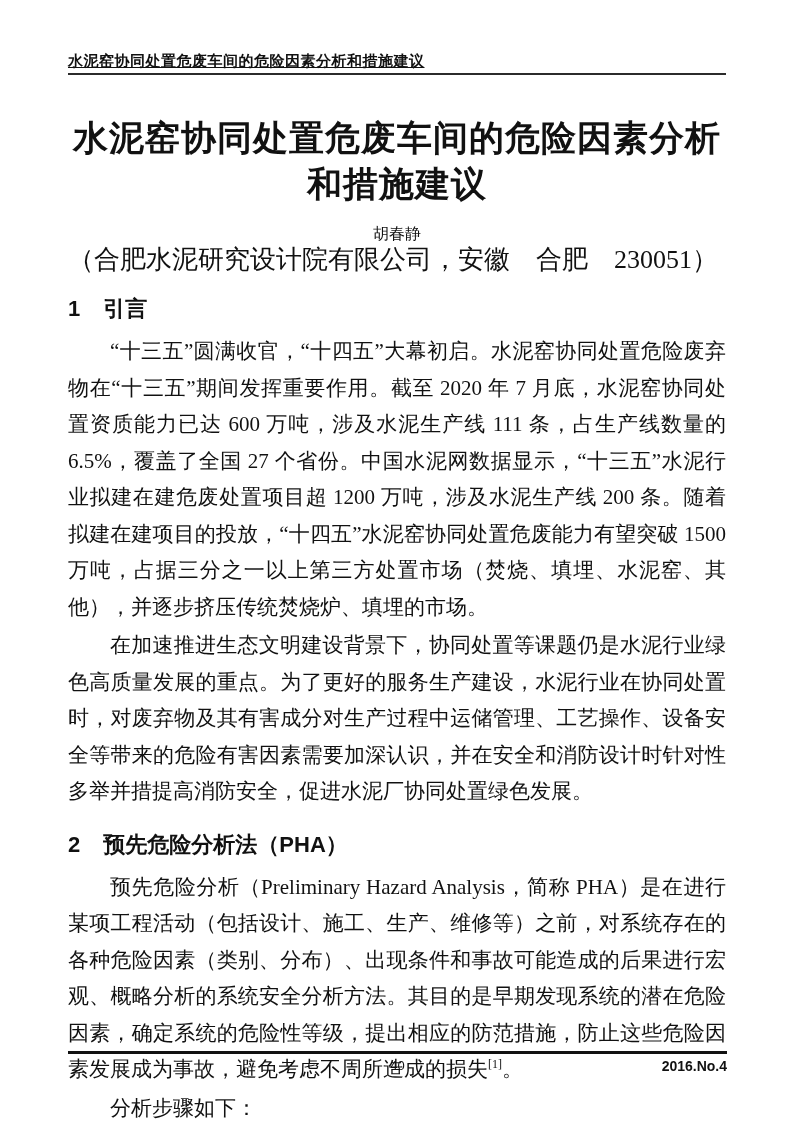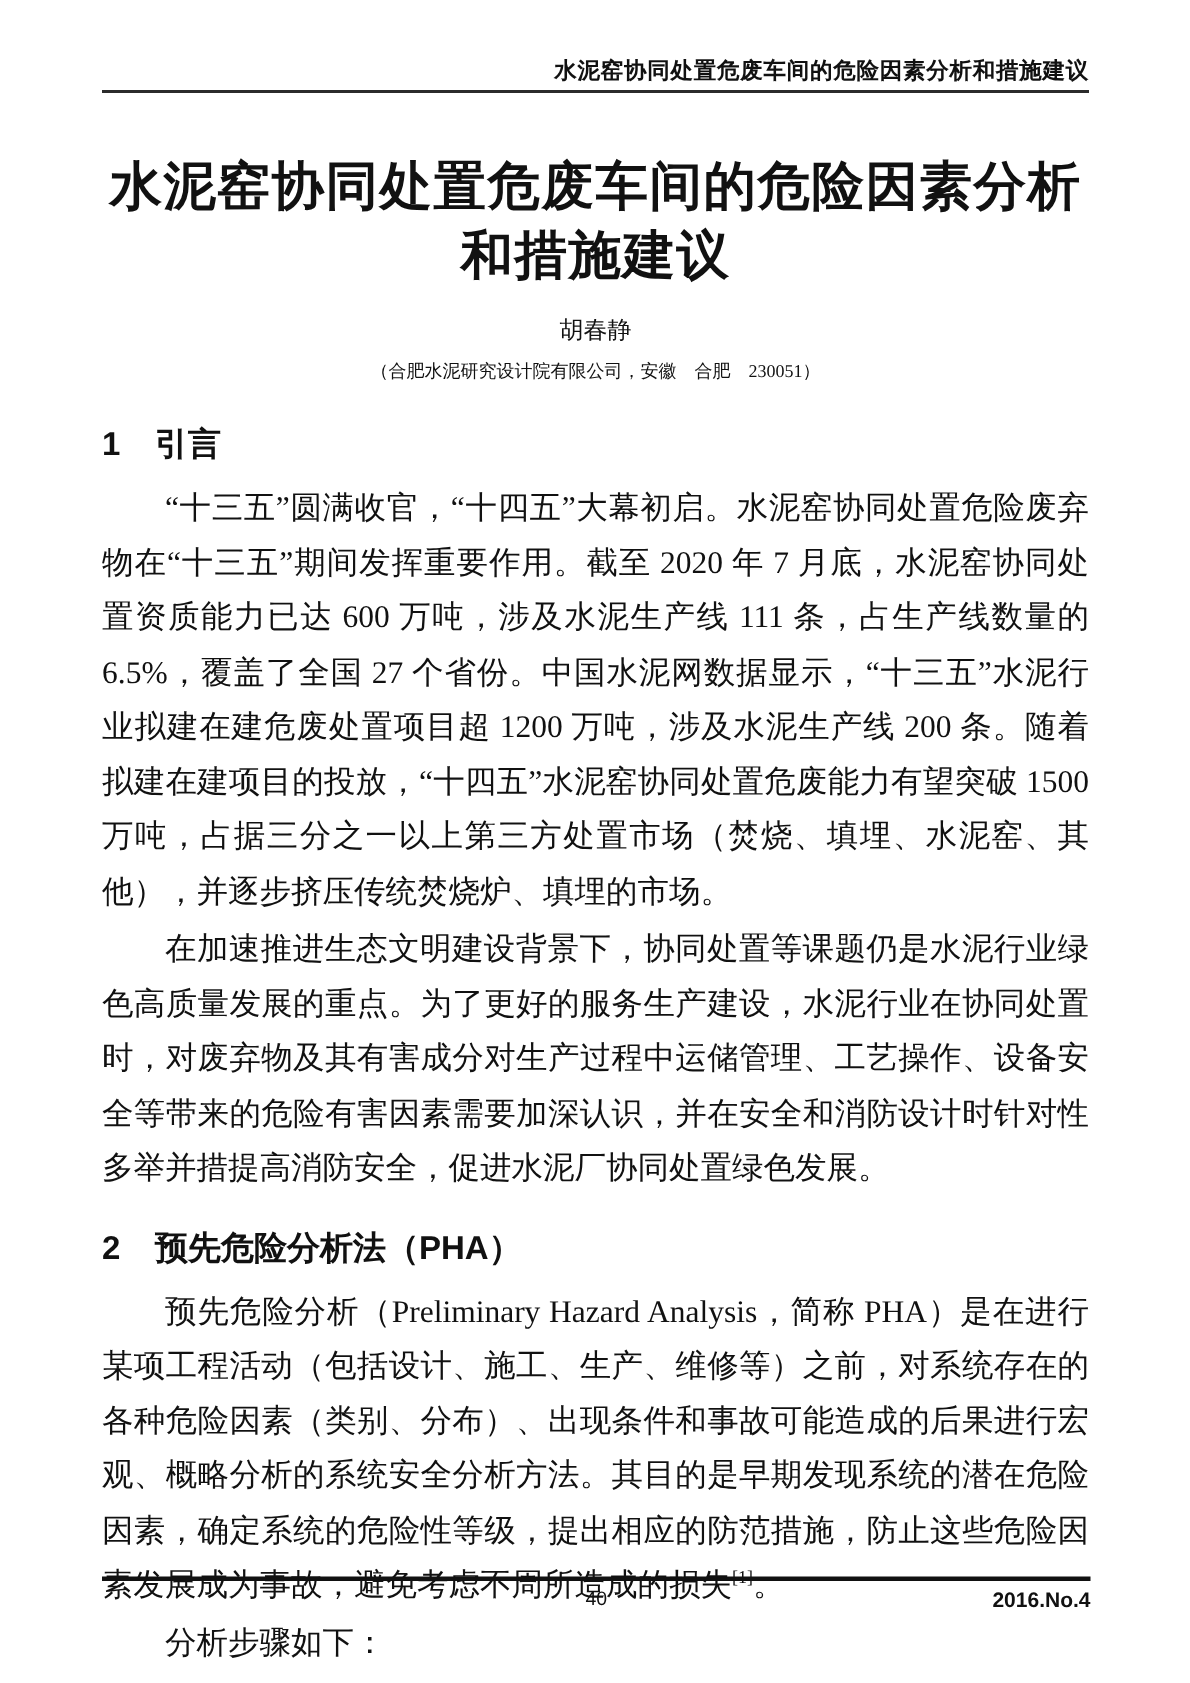--- a/index.html
+++ b/index.html
@@ -13,48 +13,48 @@
     width: 793px;
     height: 1122px;
     background: #ffffff;
     overflow: hidden;
   }
   .content {
     padding: 0 67px 0 68px;
   }
   
   .running-header {
-    padding-top: 38px;
+    padding-top: 51px;
     padding-bottom: 2px;
     border-bottom: 2px solid #2b2b2b;
-    text-align: right;
+    text-align: left;
     font-size: 15px;
     font-weight: bold;
     line-height: 20px;
     letter-spacing: 0.5px;
+    text-decoration: underline;
   }
   
   .paper-title {
     margin-top: 40px;
     text-align: center;
     font-family: "Liberation Sans", "DejaVu Sans", sans-serif;
     font-weight: bold;
     font-size: 35px;
     line-height: 46px;
     letter-spacing: 1px;
   }
   .author-line {
     margin-top: 15px;
     text-align: center;
     font-size: 16px;
     line-height: 24px;
   }
   .affiliation-line {
-    text-align: center;
-    font-size: 12px;
+    font-size: 26px;
     line-height: 28px;
   }
   
   h2.sec {
     font-family: "Liberation Sans", "DejaVu Sans", sans-serif;
     font-weight: bold;
     font-size: 22px;
     line-height: 30px;
     margin-top: 20px;
     margin-bottom: 9px;

